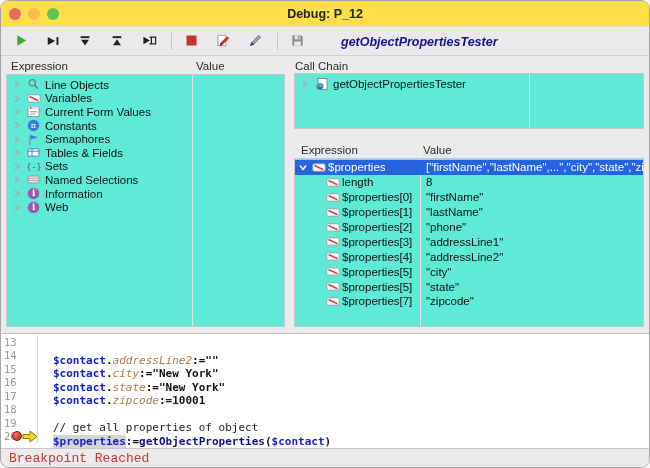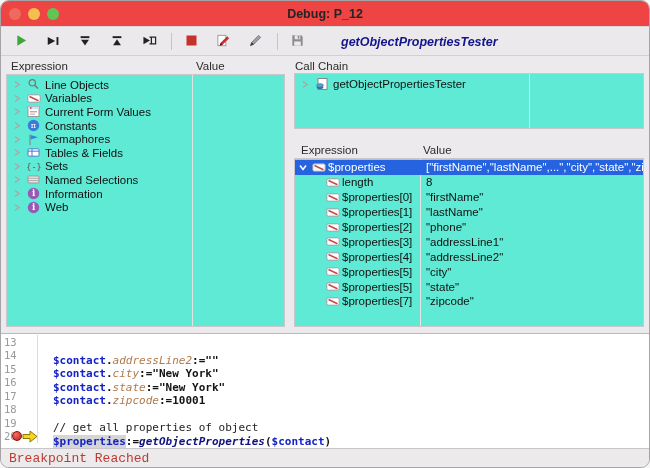--- a/index.html
+++ b/index.html
@@ -4,21 +4,21 @@
 <style>
   * { box-sizing: border-box; margin: 0; padding: 0; }
   body { background: #f6f6f6; font-family: "Liberation Sans", sans-serif; }
   .window {
     position: relative; width: 650px; height: 468px;
     background: #ECEAEC; border: 1px solid #A5A3A5; border-radius: 9px;
     overflow: hidden; font-size: 11.5px; color: #1a1a1a;
   }
   
   .titlebar { position: absolute; top: 0; left: 0; right: 0; height: 26px;
-    background: #ef4444; border-bottom: 1px solid #D9D7D9; }
+    background: #fde047; border-bottom: 1px solid #D9D7D9; }
   .lights { position: absolute; left: 8px; top: 7px; display: flex; gap: 7px; }
   .light { width: 12px; height: 12px; border-radius: 50%; }
   .light.red { background: #EE6A5F; } .light.yellow { background: #F5BE4F; } .light.green { background: #61C454; }
   .win-title { position: absolute; left: 0; right: 0; top: 6px; text-align: center;
     font-weight: bold; font-size: 12.5px; color: #242424; }
   
   .toolbar { position: absolute; top: 27px; left: 0; right: 0; height: 28px;
     background: #ECE9EC; border-bottom: 1px solid #D2D0D2;
     display: flex; align-items: center; padding-left: 8px; }
   .tool-btn { width: 24px; height: 22px; display: flex; align-items: center;
@@ -57,21 +57,21 @@
     color: #999; font-size: 10.5px; padding-left: 3px; position: relative;
     display: flex; align-items: center; }
   .code-text { flex: 1; height: 100%; display: flex; align-items: center;
     padding-left: 15px; white-space: pre; font-weight: bold; margin-top: 37px; }
   .code-line.current .code-text { background: #B5C4F1; }
   .tok-var { color: #1522C8; font-weight: bold; }
   .tok-prop { color: #B0794A; font-weight: normal; font-style: italic; }
   .tok-op { color: #141414; }
   .tok-str, .tok-num { color: #141414; }
   .tok-comment { color: #222; font-weight: normal; }
-  .tok-method { color: #10107E; font-weight: bold; font-style: italic; }
+  .tok-method { color: #10107E; font-weight: bold; }
   .tok-selbox { background: #D5D5D5; }
   .bp { position: absolute; left: 11px; top: 1.5px; width: 10px; height: 10px;
     border-radius: 50%; background: radial-gradient(circle at 35% 30%, #F0706A, #C31E14);
     border: 1px solid #8d0f08; }
   .exec-arrow { position: absolute; left: 21px; top: 0.5px; }
   
   .statusbar { position: absolute; left: 0; right: 0; bottom: 0; height: 19px;
     background: #EDEAEB; border-top: 1px solid #C8C6C8; display: flex; align-items: center;
     padding-left: 8px; }
   .status-msg { color: #BF3A33; font-size: 13px; font-family: Liberation Mono, monospace; }

